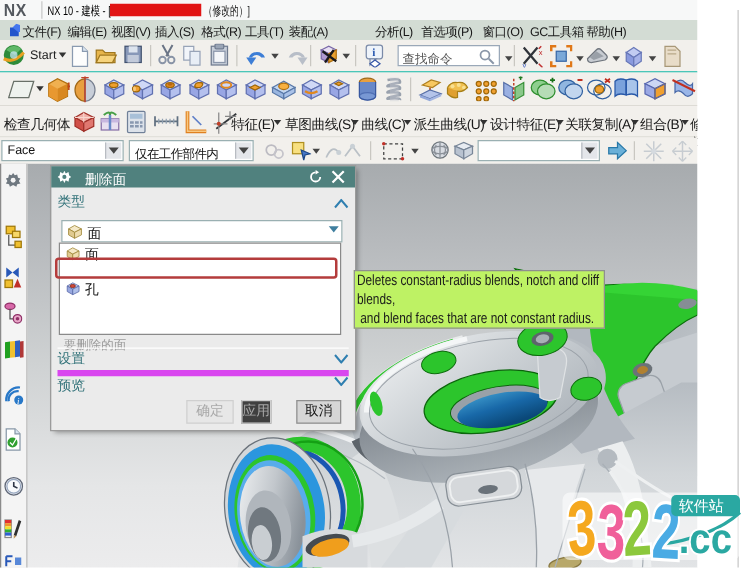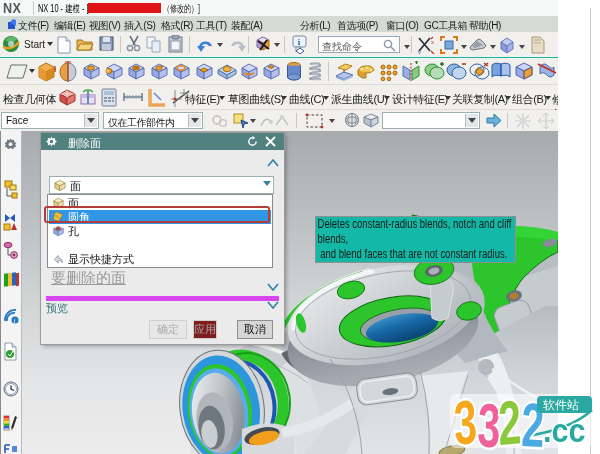--- a/index.html
+++ b/index.html
@@ -30,21 +30,21 @@
 #dialog { left:41px; top:133px; width:243px; height:211px; background:#ebebeb; box-shadow:2px 2px 4px rgba(0,0,0,0.35); outline:1px solid #9b9b9b; font-size:11px; }
 #dlgtitle { left:0; top:0; width:243px; height:17px; background:#50817e; color:#fff; }
 #dlgtitle .t { position:absolute; left:27px; top:3px; font-size:11px; color:#fff; }
 .sect { position:absolute; left:5px; width:233px; height:17px; color:#33737a; }
 #typecombo { left:8px; top:43px; width:225px; height:18px; }
 #droplist { left:6px; top:61px; width:226px; height:74px; background:#fff; border:1px solid #8a8a8a; }
 .ditem { position:absolute; left:1px; width:222px; height:14px; font-size:11px; color:#111; }
 #redbox { left:3px; top:73px; width:226px; height:17px; border:2px solid #b43c3c; border-radius:3px; }
 .btn { position:absolute; top:187px; height:19px; font-size:11px; text-align:center; line-height:17px; }
 
-#tooltip { left:283px; top:216px; width:201px; height:47px; background:#14b8a6; border:1px solid #8f8f8f; color:#1a1a1a; overflow:hidden;margin-left:32px; }
+#tooltip { left:283px; top:216px; width:201px; height:47px; background:#bef264; border:1px solid #8f8f8f; color:#1a1a1a; overflow:hidden; }
 #tooltip div { font-size:12px; line-height:15px; white-space:nowrap; transform:scaleX(0.79); transform-origin:left top; padding-left:2px; }
 
 #rightpane { left:558px; top:0; width:42px; height:454px; background:#fff; }
 #vline { left:590px; top:8px; width:1px; height:446px; background:#c8c8c8; }
 </style>
 </head>
 <body>
 <div id="app">
 
   <div id="titlebar" class="abs">
@@ -642,20 +642,21 @@
         </svg>
       <span class="t">删除面</span>
       <svg style="position:absolute;right:26px;top:3px;" width="11" height="11" viewBox="0 0 12 12">
           <path d="M10 6 A4 4 0 1 1 6 2" fill="none" stroke="#fff" stroke-width="1.6"></path>
           <path d="M6 0 L9 2 L6 4 Z" fill="#fff"></path>
         </svg>
       <svg style="position:absolute;right:8px;top:3px;" width="11" height="11">
           <path d="M1 1 L10 10 M10 1 L1 10" stroke="#fff" stroke-width="1.8"></path>
         </svg>
     </div>
+    <div class="sect" style="top:21px;">类型</div>
     <svg class="abs" style="left:226px;top:26px;" width="12" height="8">
         <path d="M1 7 L6 1 L11 7" fill="none" stroke="#2f7fb0" stroke-width="1.6"></path>
       </svg>
     <div class="combo abs" id="typecombo">
       <svg style="position:absolute;left:3px;top:2px;" width="14" height="13" viewBox="0 0 19 19">
           <polygon points="2,6 9,2 17,6 9,10" fill="#f5e9c8" stroke="#a08838"></polygon>
           <polygon points="2,6 2,13 9,17 9,10" fill="#e0ca90" stroke="#a08838"></polygon>
           <polygon points="17,6 17,13 9,17 9,10" fill="#eeddb0" stroke="#a08838"></polygon>
         </svg>
       <span style="position:absolute;left:20px;top:2px;">面</span>
@@ -663,54 +664,42 @@
     </div>
     <div id="droplist" class="abs">
       <div class="ditem" style="top:1px;">
           <svg style="position:absolute;left:3px;top:1px;" width="13" height="12" viewBox="0 0 19 19">
             <polygon points="2,6 9,2 17,6 9,10" fill="#f5e9c8" stroke="#a08838"></polygon>
             <polygon points="2,6 2,13 9,17 9,10" fill="#e0ca90" stroke="#a08838"></polygon>
             <polygon points="17,6 17,13 9,17 9,10" fill="#eeddb0" stroke="#a08838"></polygon>
           </svg>
           <span style="position:absolute;left:19px;">面</span>
         </div>
-      <div class="ditem" style="top:15px;background:#3296e6;color:#fff;">
-          <svg style="position:absolute;left:3px;top:1px;" width="13" height="12" viewBox="0 0 19 19">
-            <path d="M2 8 Q2 2 8 2 L16 6 L10 16 L2 14 Z" fill="#f0c040" stroke="#a07808"></path>
-            <path d="M2 8 Q8 6 10 12" fill="none" stroke="#a07808"></path>
-          </svg>
-          <span style="position:absolute;left:19px;">圆角</span>
-        </div>
       <div class="ditem" style="top:29px;">
           <svg style="position:absolute;left:3px;top:1px;" width="13" height="12" viewBox="0 0 19 19">
             <polygon points="2,6 9,2 17,6 9,10" fill="#c8d4f0" stroke="#5868a8"></polygon>
             <polygon points="2,6 2,13 9,17 9,10" fill="#98a8e0" stroke="#5868a8"></polygon>
             <polygon points="17,6 17,13 9,17 9,10" fill="#b0c0ea" stroke="#5868a8"></polygon>
             <ellipse cx="9" cy="6" rx="3.4" ry="2" fill="#d04838" stroke="#882010"></ellipse>
           </svg>
           <span style="position:absolute;left:19px;">孔</span>
         </div>
-      <div class="ditem" style="top:57px;">
-          <svg style="position:absolute;left:3px;top:1px;" width="13" height="12" viewBox="0 0 19 19">
-            <path d="M3 10 L9 4 L9 8 Q15 8 16 15 Q12 11 9 12 L9 16 Z" fill="#d8dce4" stroke="#707890"></path>
-          </svg>
-          <span style="position:absolute;left:19px;">显示快捷方式</span>
-        </div>
     </div>
     <div id="redbox" class="abs"></div>
-    <span class="abs" style="left:10px;top:136px;font-size:15px;color:#9a9a9a;text-decoration:underline;">要删除的面</span>
+    <span class="abs" style="left:10px;top:136px;font-size:10px;color:#9a9a9a;">要删除的面</span>
+    <div class="sect" style="top:145px;border-top:1px solid #fff;">设置</div>
     <svg class="abs" style="left:226px;top:150px;" width="12" height="8">
         <path d="M1 1 L6 7 L11 1" fill="none" stroke="#2f7fb0" stroke-width="1.6"></path>
       </svg>
     <div class="sect" style="top:163px;border-top:5px solid #d946ef;">预览</div>
     <svg class="abs" style="left:226px;top:168px;" width="12" height="8">
         <path d="M1 1 L6 7 L11 1" fill="none" stroke="#2f7fb0" stroke-width="1.6"></path>
       </svg>
     <div class="btn" style="left:108px;width:38px;background:#e7e7e7;border:1px solid #cfcfcf;color:#a8a8a8;">确定</div>
-    <div class="btn" style="left:152px;width:24px;background:#7f1d1d;border:1px solid #cfcfcf;color:#a8a8a8;">应用</div>
+    <div class="btn" style="left:152px;width:24px;background:#404040;border:1px solid #cfcfcf;color:#a8a8a8;">应用</div>
     <div class="btn" style="left:196px;width:36px;background:#d6d6d6;border:1px solid #8f8f8f;color:#111;">取消</div>
   </div>
 
   <svg class="abs" style="left:440px;top:386px;z-index:60;" width="160" height="68" viewBox="0 0 160 68">
     <rect x="10" y="8" width="142" height="54" rx="6" fill="rgba(255,255,255,0.55)"></rect>
     <path d="M86 50 Q130 44 152 24" stroke="#2aa8a2" stroke-width="2.5" fill="none"></path>
     <g font-family="Liberation Sans, sans-serif" font-weight="bold" paint-order="stroke" stroke="#fff" stroke-width="5">
       <g transform="translate(15,59) scale(0.66 1) rotate(-4)">
           <text font-size="62" fill="#f5a81e">3</text>
         </g>

